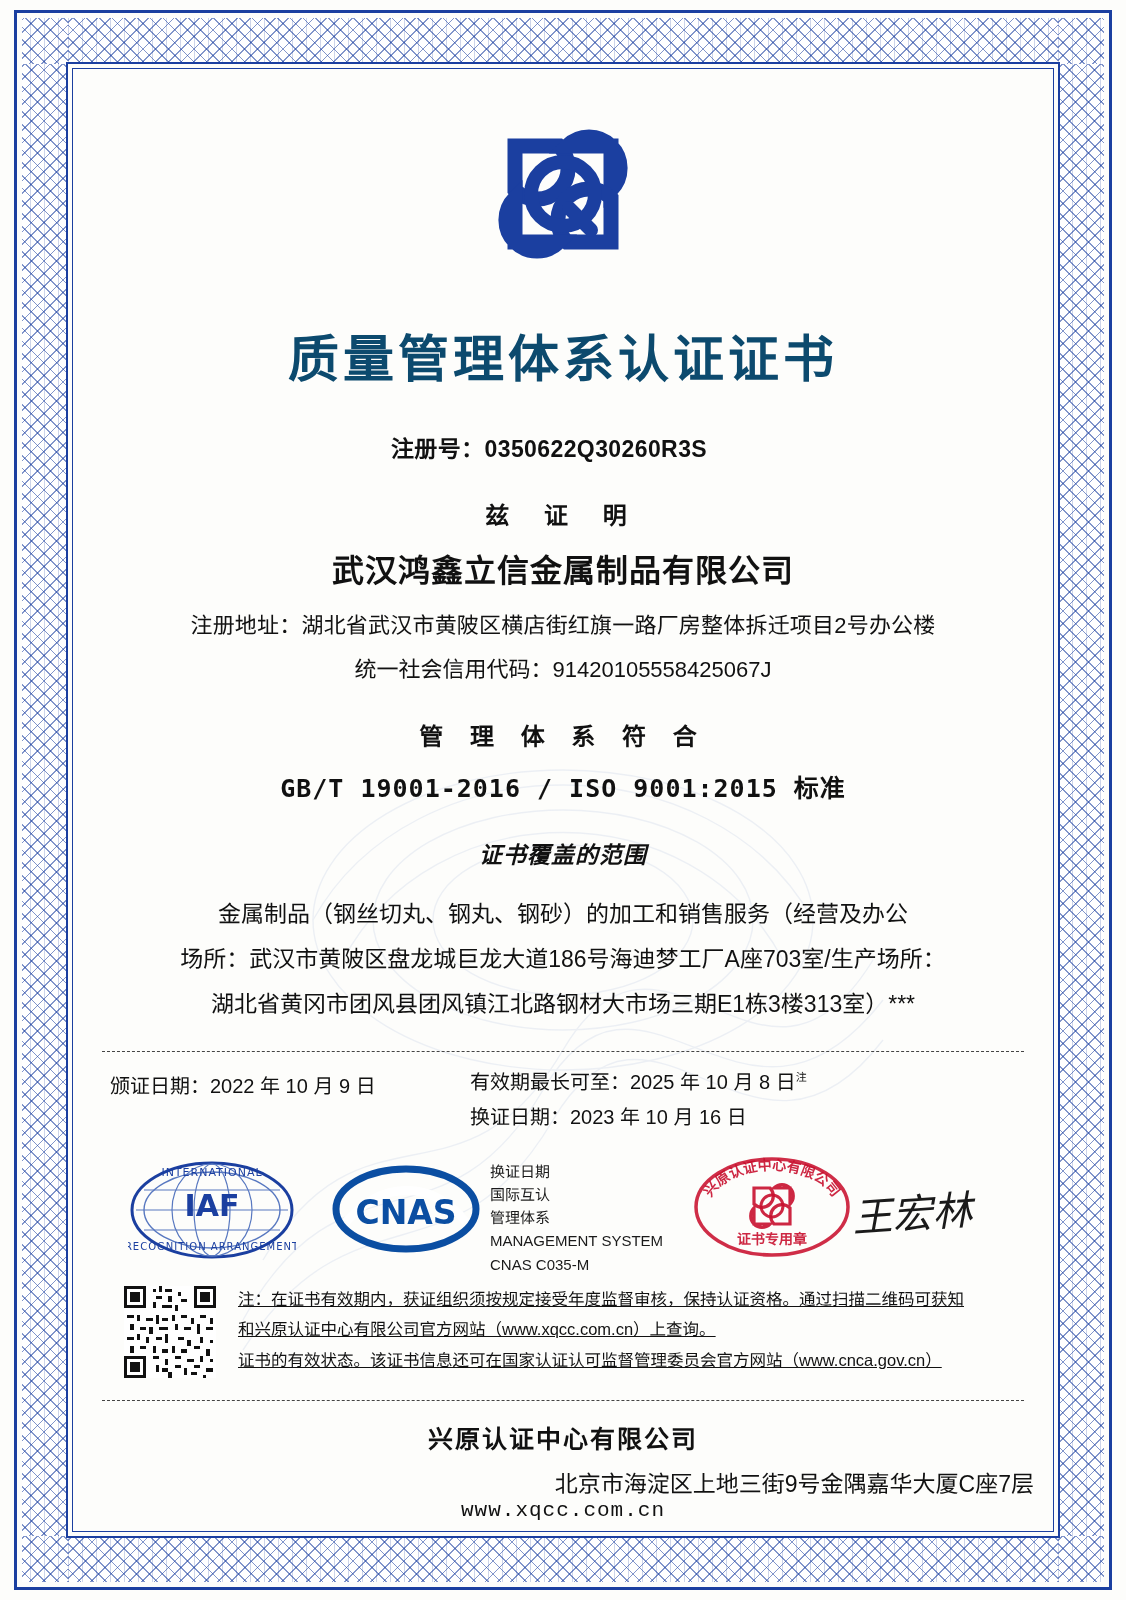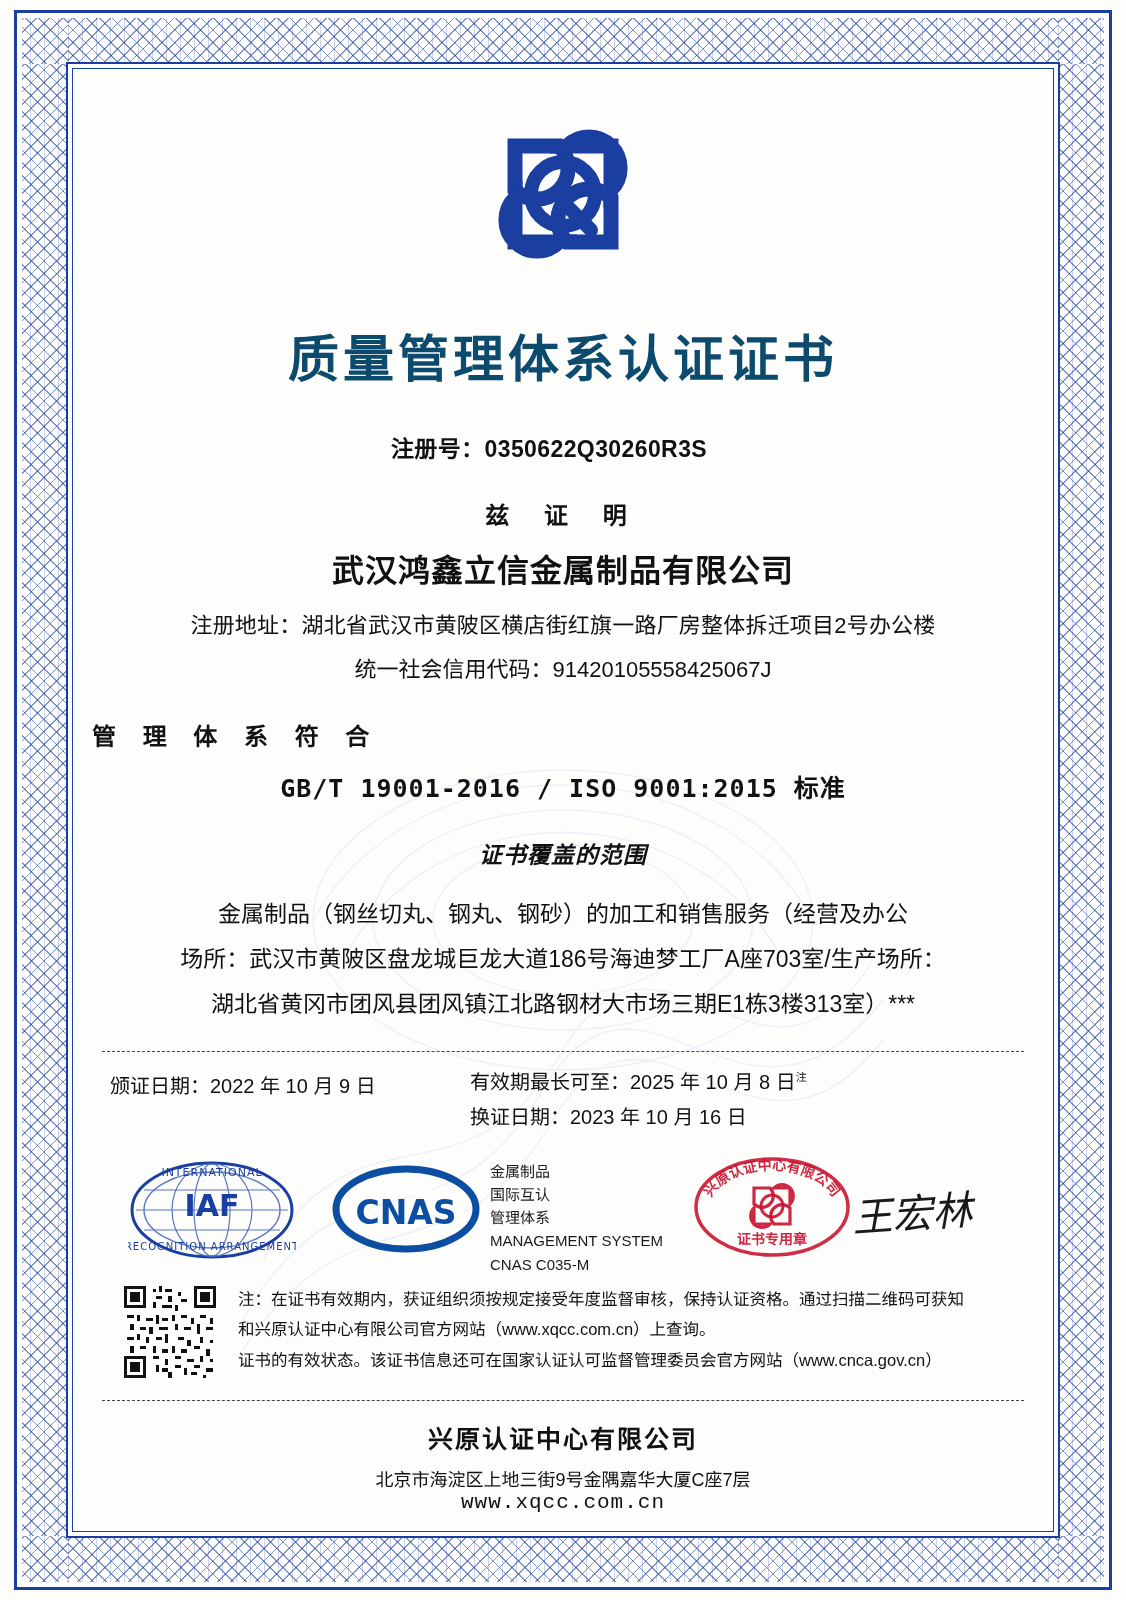--- a/index.html
+++ b/index.html
@@ -127,20 +127,21 @@
     margin-top: 16px;
     letter-spacing: 0.2px;
   }
   .credit-line {
     text-align: center;
     font-size: 22px;
     margin-top: 12px;
   }
 
   .conform {
+    text-align: center;
     font-size: 24px;
     font-weight: bold;
     letter-spacing: 10px;
     margin-top: 34px;
   }
   .standard {
     text-align: center;
     font-family: "DejaVu Sans Mono", "Liberation Mono", monospace;
     font-size: 25px;
     font-weight: bold;
@@ -231,20 +232,21 @@
     color: #1a1a1a;
     transform: rotate(-4deg);
     font-style: italic;
   }
 
   
   .note-row {
     display: flex;
     margin-top: 10px;
     padding: 0 18px;
+    text-decoration: underline;
   }
   .qr {
     width: 92px;
     height: 92px;
     margin-left: 14px;
     margin-top: 2px;
     flex: 0 0 auto;
   }
   .note-text {
     margin-left: 22px;
@@ -262,22 +264,23 @@
   .footer {
     text-align: center;
     margin-top: 18px;
   }
   .footer .org {
     font-size: 25px;
     font-weight: bold;
     letter-spacing: 2px;
   }
   .footer .faddr {
-    font-size: 18px;
+    font-size: 23px;
     margin-top: 10px;
+    text-align: right;
   }
   .footer .fweb {
     font-family: Liberation Mono, monospace;
     font-size: 21px;
     letter-spacing: 1px;
   }
 </style>
 </head>
 <body>
 
@@ -363,21 +366,21 @@
         <text x="84" y="92" text-anchor="middle" font-family="DejaVu Sans, sans-serif" font-size="10" fill="#1b3fa0" letter-spacing="1">RECOGNITION ARRANGEMENT</text>
       </svg>
 
       <svg class="cnas-mark" width="148" height="94" viewBox="0 0 148 94">
         <ellipse cx="74" cy="47" rx="70" ry="40" fill="none" stroke="#0b4ea2" stroke-width="7"></ellipse>
         <path d="M14 60 C 50 18, 100 18, 134 60" fill="none" stroke="#ffffff" stroke-width="9"></path>
         <text x="74" y="62" text-anchor="middle" font-family="DejaVu Sans, sans-serif" font-size="33" font-weight="bold" fill="#0b4ea2">CNAS</text>
       </svg>
 
       <div class="cnas-text">
-        <div>金属制品</div>
+        <div>换证日期</div>
         <div>国际互认</div>
         <div>管理体系</div>
         <div>MANAGEMENT SYSTEM</div>
         <div>CNAS C035-M</div>
       </div>
 
       <svg class="seal" width="160" height="106" viewBox="0 0 160 106">
         <ellipse cx="80" cy="53" rx="76" ry="48" fill="none" stroke="#c8102e" stroke-width="3.5" opacity="0.88"></ellipse>
         <path id="sealtop" d="M16 56 A64 40 0 0 1 144 56" fill="none"></path>
         <text font-family="DejaVu Sans, sans-serif" font-size="14" font-weight="bold" fill="#c8102e" opacity="0.9">

